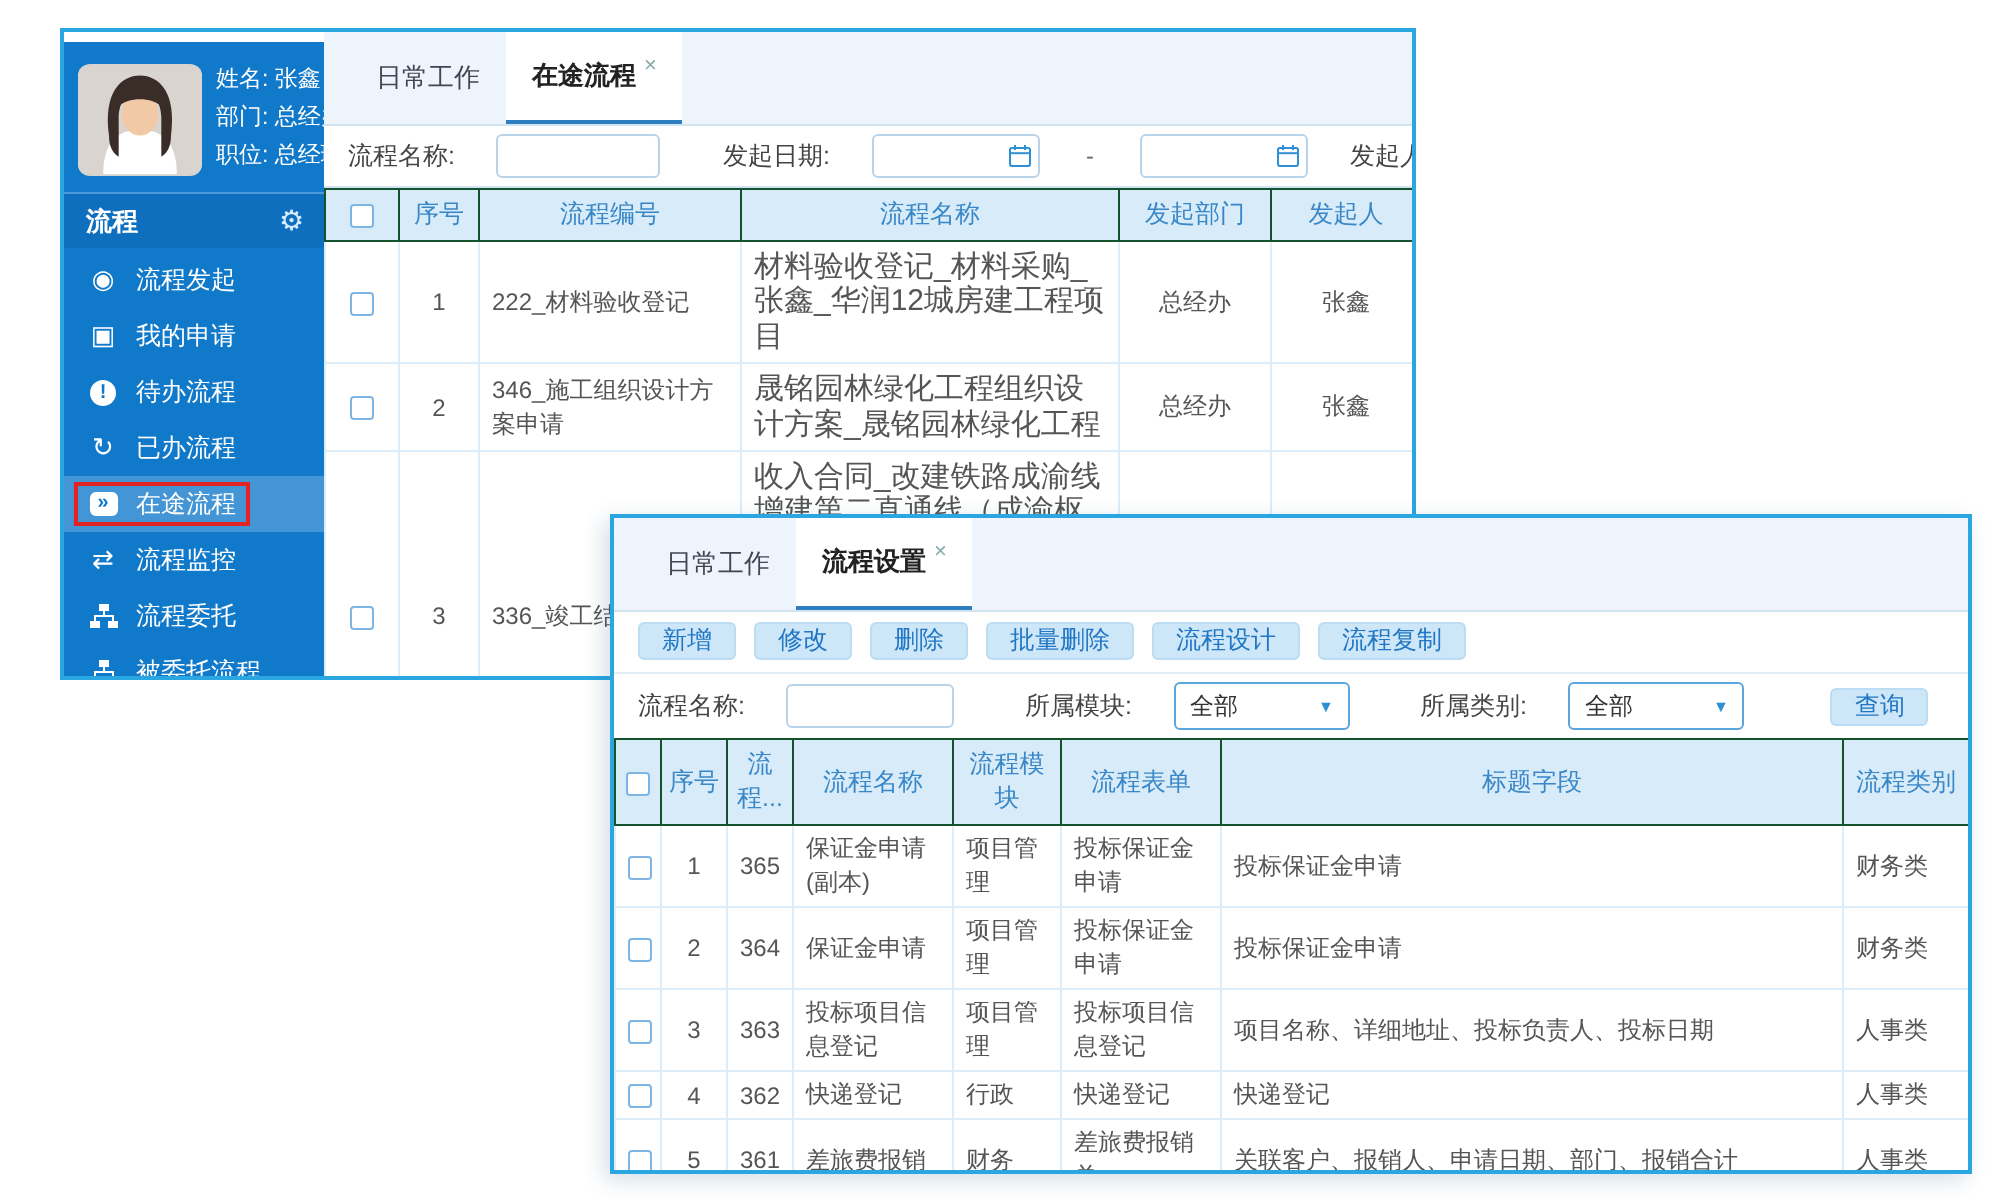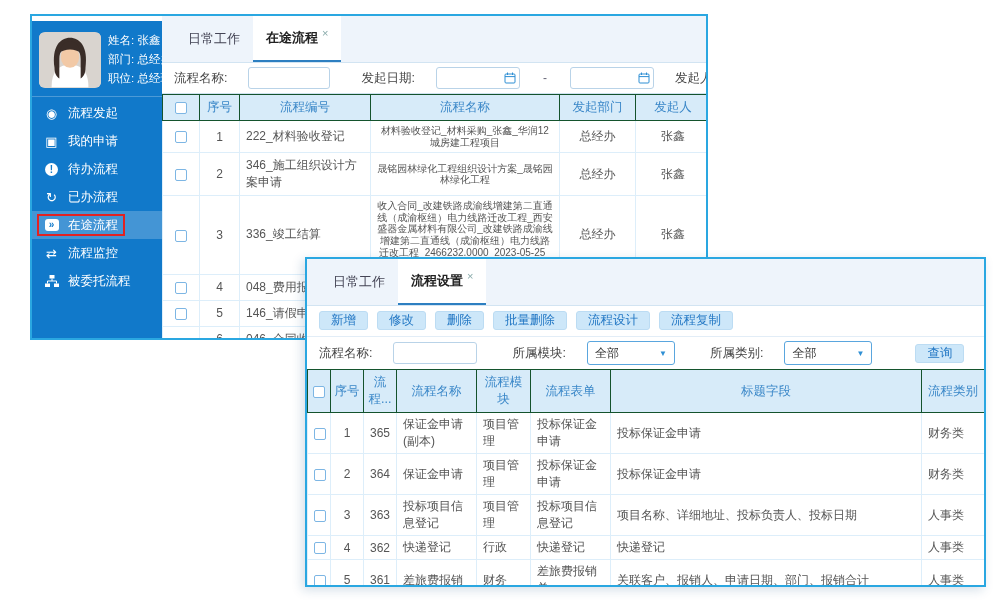--- a/index.html
+++ b/index.html
@@ -53,21 +53,21 @@
   .btn { background:#cde7f9; color:#2277c4; border:1px solid #bcdcf3; border-radius:3px; padding:0 11px; font-size:12.5px; cursor:pointer; font-family:Liberation Sans, sans-serif;text-align:right; }
   .btn-query { margin-left:8px; }
 
   
   table { border-collapse:collapse; table-layout:fixed; width:100%; }
   th { background:#d7ebf9; color:#3a87c8; font-weight:normal; font-size:12.5px; padding:5px 2px; border:1px solid #14532d; }
   td { font-size:12px; color:#555; padding:4px 6px; border:1px solid #ddeefa; vertical-align:middle; background:#fff; }
   td.c, th.c { text-align:center; padding:4px 2px; }
   .cb { display:inline-block; width:12px; height:12px; border:1px solid #7db6e4; border-radius:2px; background:#fff; vertical-align:middle; cursor:pointer; }
   .wrapcell { word-break:break-all; line-height:1.2; }
-  #win1 .wrapcell { font-size:10px; line-height:1.16;text-align:center; }
+  #win1 .wrapcell { font-size:15px; line-height:1.16; }
   #win2 td { padding:3px 6px; }
   #win2 .wrapcell { line-height:1.25; }
   .tblzone { overflow:hidden; flex:1; }
   .wmain { position:absolute; left:130px; right:0; top:0; bottom:0; display:flex; flex-direction:column; overflow:hidden; }
   .w2main { display:flex; flex-direction:column; height:100%; overflow:hidden; }
 </style>
 </head>
 <body>
 
 <div class="win" id="win1">
@@ -83,20 +83,24 @@
           <path d="M21 21 C23 11 27 9 32 9 C37 9 41 11 43 21 C38 16 26 16 21 21 Z" fill="#3a2d28"></path>
         </svg>
       </div>
       <div class="pinfo">
         <div>姓名: 张鑫</div>
         <div>部门: 总经办</div>
         <div>职位: 总经理</div>
       </div>
     </div>
 
+    <div class="side-sec">
+      <span>流程</span>
+      <span class="gear">⚙</span>
+    </div>
 
     <nav class="menu">
       <div class="mitem">
         <span class="mico">◉</span>
         <span>流程发起</span>
       </div>
       <div class="mitem">
         <span class="mico">▣</span>
         <span>我的申请</span>
       </div>
@@ -113,20 +117,31 @@
       <div class="mitem sel">
         <span class="mico">
             <span class="sq-arrow">»</span>
           </span>
         <span>在途流程</span>
         <span class="red-annotation"></span>
       </div>
       <div class="mitem">
         <span class="mico">⇄</span>
         <span>流程监控</span>
+      </div>
+      <div class="mitem">
+        <span class="mico">
+          <svg viewBox="0 0 14 12" width="14" height="12">
+              <rect x="4.5" y="0" width="5" height="3.5" fill="#fff"></rect>
+              <rect x="0" y="8.5" width="5" height="3.5" fill="#fff"></rect>
+              <rect x="9" y="8.5" width="5" height="3.5" fill="#fff"></rect>
+              <path d="M7 3.5v2.5M2.5 8.5V6h9v2.5" stroke="#fff" stroke-width="1" fill="none"></path>
+            </svg>
+        </span>
+        <span>流程委托</span>
       </div>
       <div class="mitem">
         <span class="mico">
           <svg viewBox="0 0 14 12" width="14" height="12">
               <rect x="4.5" y="0" width="5" height="3.5" fill="#fff"></rect>
               <rect x="0" y="8.5" width="5" height="3.5" fill="#fff"></rect>
               <rect x="9" y="8.5" width="5" height="3.5" fill="#fff"></rect>
               <path d="M7 3.5v2.5M2.5 8.5V6h9v2.5" stroke="#fff" stroke-width="1" fill="none"></path>
             </svg>
         </span>

